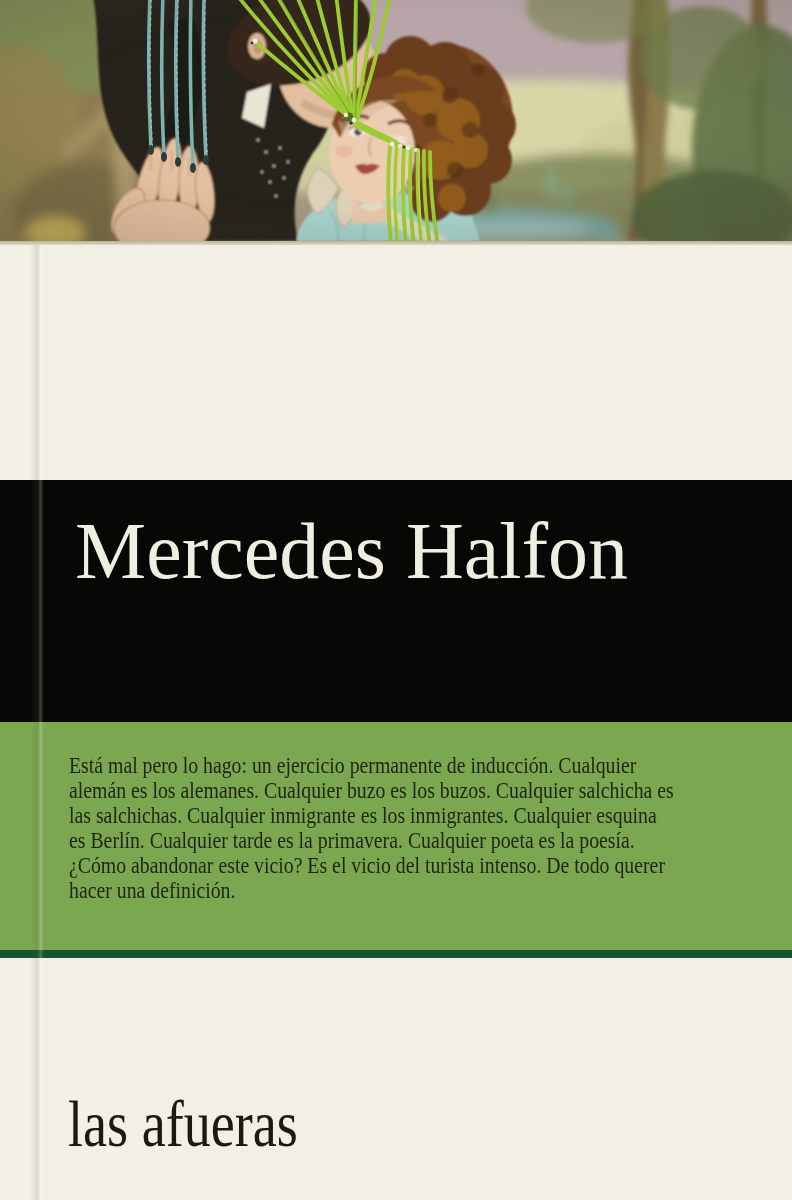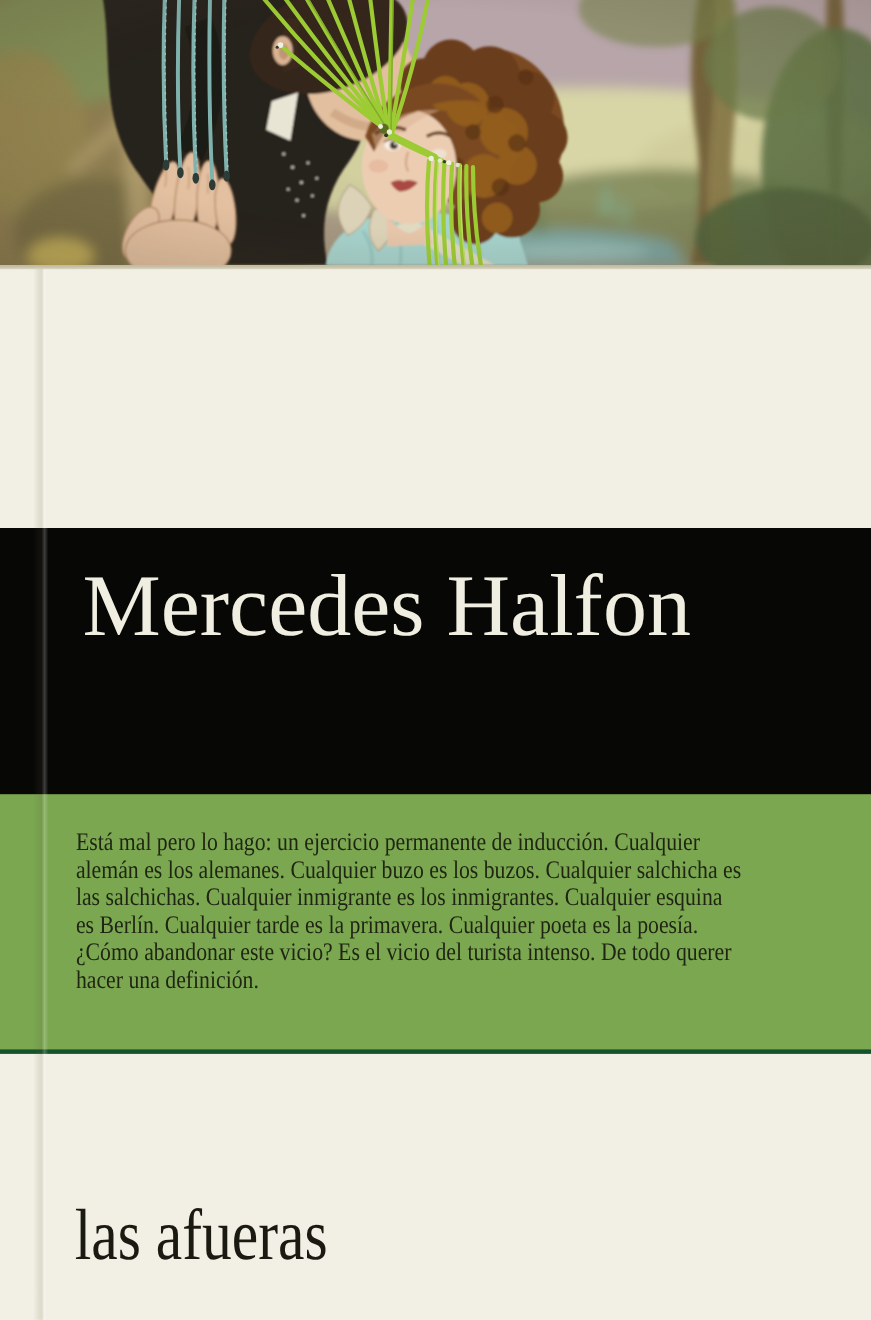--- a/index.html
+++ b/index.html
@@ -36,21 +36,21 @@
   
   .author-band { position:absolute; left:0; top:480px; width:792px; height:286px; background:#070706; }
   .book-author {
     position:absolute; left:75px; top:31px; margin:0;
     font-size:80px; line-height:1em; font-weight:400;
     color:#f0eee0; letter-spacing:0; white-space:nowrap;
   }
   
   .quote-band {
     position:absolute; left:0; top:722px; width:792px; height:236px;
-    background:#7aa750; border-bottom:4px solid #14532d; box-sizing:border-box;
+    background:#7aa750; border-bottom:8px solid #14532d; box-sizing:border-box;
   }
   .blurb {
     position:absolute; left:69px; top:31px; width:1050px;
     font-size:23px; line-height:25px; color:#1f2413;
     white-space:pre-line;
     transform:scaleX(0.86); transform-origin:left top;
   }
   
   .publisher-logo {
     position:absolute; left:68px; top:1091px; margin:0;

